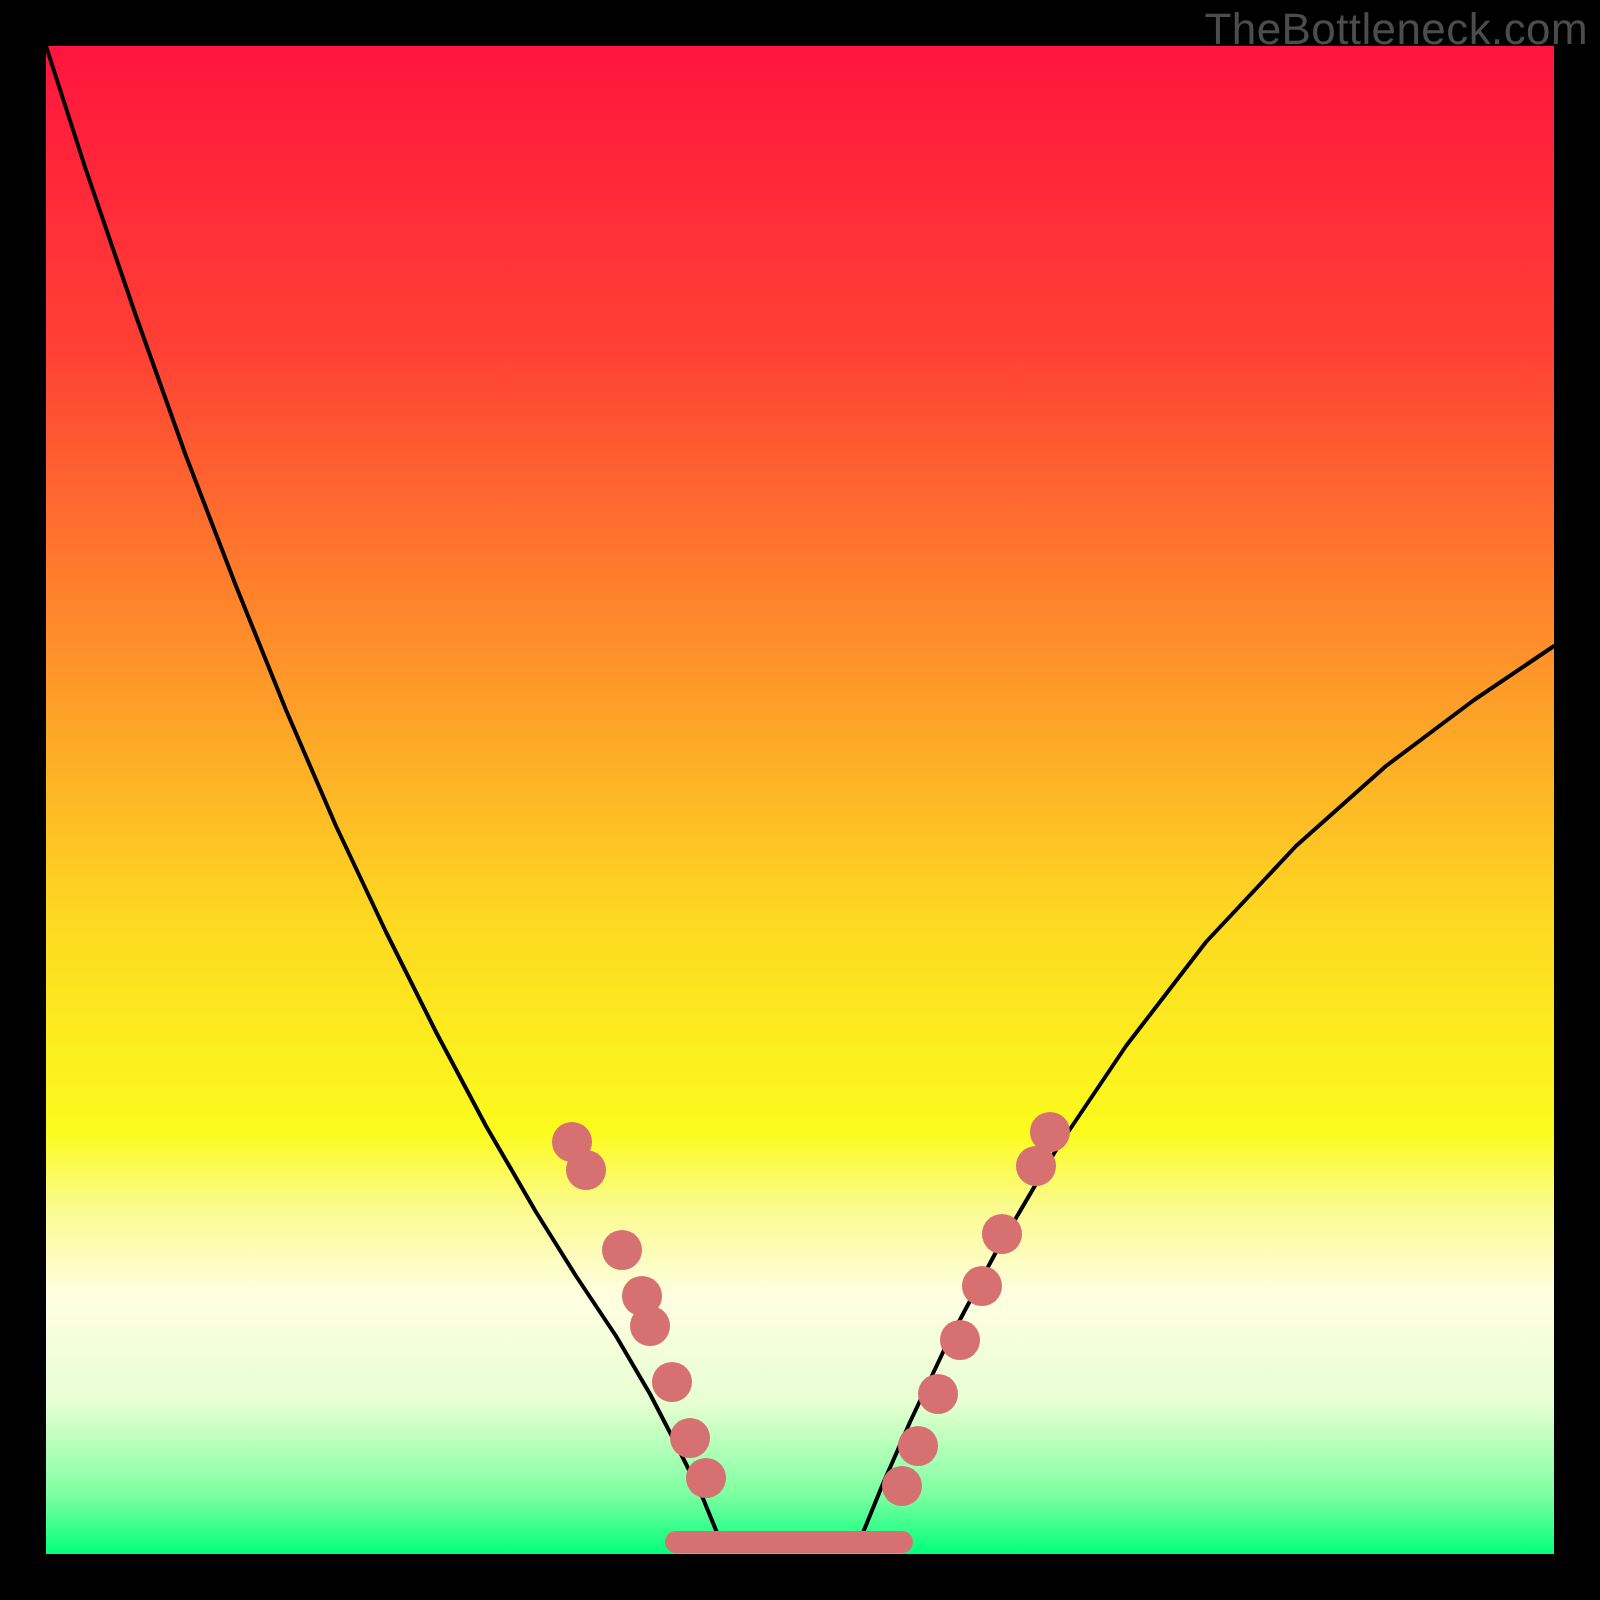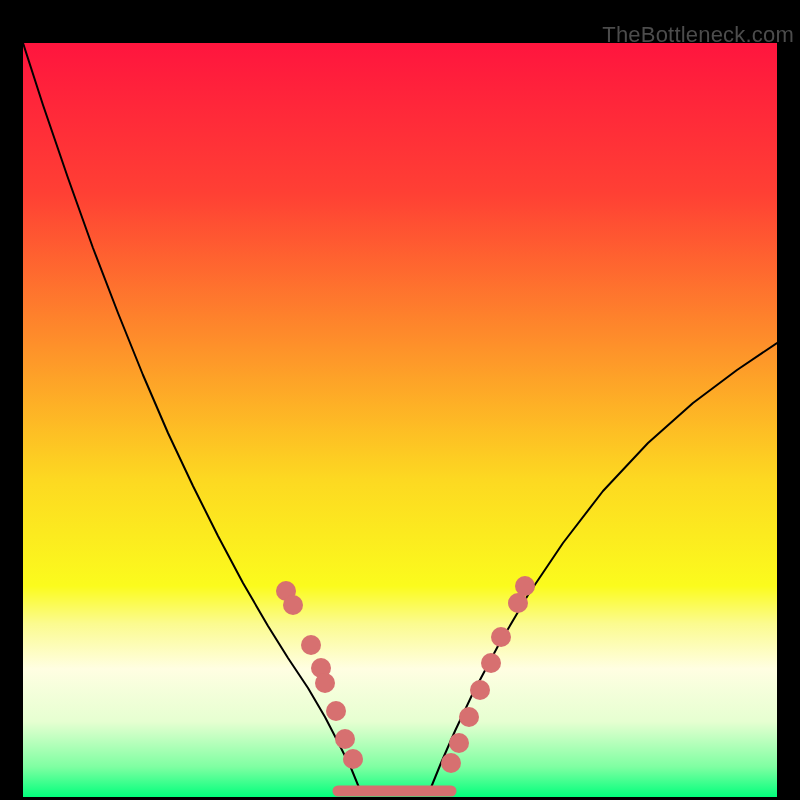--- a/index.html
+++ b/index.html
@@ -9,21 +9,20 @@
     height: 800px;
     overflow: hidden;
     background: #000;
     font-family: Arial, Helvetica, sans-serif;
   }
   .stage {
     position: relative;
     width: 800px;
     height: 718px;
     background: #000;
-    margin-top: 20px;
   }
   .plot {
     position: absolute;
     left: 23px;
     top: 23px;
     width: 754px;
     height: 754px;
     overflow: hidden;
   }
   .plot svg {

